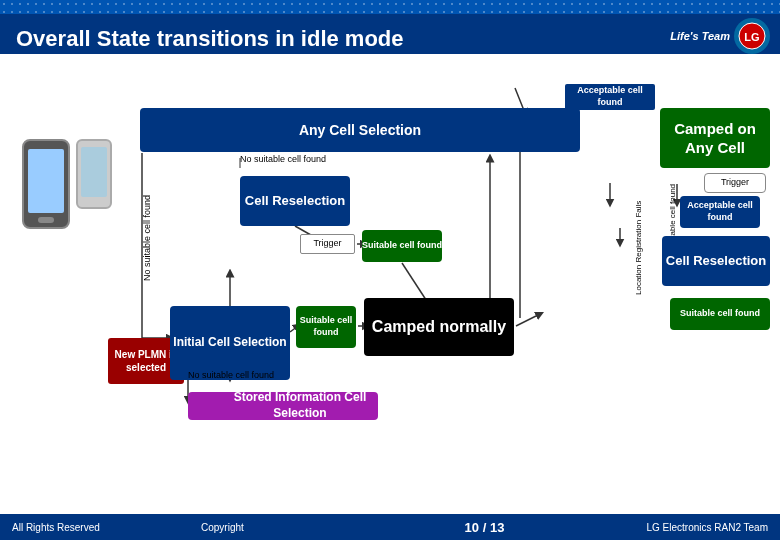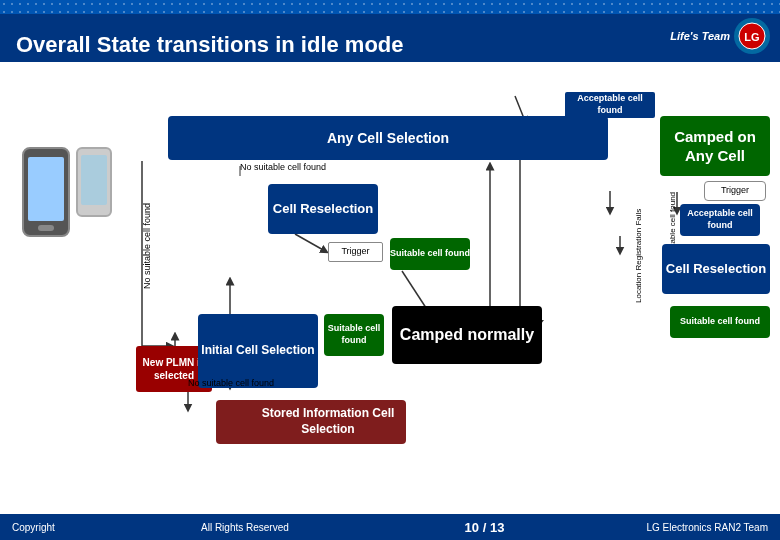--- a/index.html
+++ b/index.html
@@ -122,21 +122,20 @@
     .box {
       position: absolute;
       display: flex;
       align-items: center;
       justify-content: center;
       text-align: center;
       font-weight: bold;
       border-radius: 4px;
       font-size: 11px;
       line-height: 1.3;
-      margin-left: 28px;
     }
 
     
     .box-any-cell {
       background: #003580;
       color: #fff;
       left: 20px;
       top: 50px;
       width: 440px;
       height: 44px;
@@ -343,26 +342,26 @@
       left: 68px;
       top: 312px;
       width: 140px;
       height: 18px;
       color: #000;
       font-size: 9px;
     }
 
     
     .box-stored {
-      background: #7f1d1d;
+      background: #a21caf;
       color: #fff;
       left: 68px;
       top: 334px;
       width: 190px;
-      height: 44px;
+      height: 28px;
       font-size: 12px;
       padding-left: 34px;
     }
 
     
     .box-new-plmn {
       background: #990000;
       color: #fff;
       left: -12px;
       top: 280px;
@@ -401,24 +400,24 @@
     
     .arrows-svg {
       position: absolute;
       left: 0; top: 0;
       width: 100%; height: 100%;
       pointer-events: none;
     }
 
     .header-bar {
       background: #003580;
-      height: 48px;
+      height: 40px;
       display: flex;
-      align-items: flex-end;
-      padding: 4px 16px;
+      align-items: flex-start;
+      padding: 12px 16px;
       position: relative;
     }
     .header-bar-title {
       color: #fff;
       font-size: 22px;
       font-weight: bold;
     }
 
   </style>
 </head>
@@ -586,17 +585,17 @@
     </div>
 
     <div class="box box-stored">
       <span>Stored Information Cell Selection</span>
     </div>
 
   </div>
 </div>
 
 <div class="footer">
+  <span class="footer-section">All Rights Reserved</span>
   <span class="footer-section">Copyright</span>
-  <span class="footer-section">All Rights Reserved</span>
   <span class="footer-section center">10 / 13</span>
   <span class="footer-section right">LG Electronics RAN2 Team</span>
 </div>
 
 </body></html>

